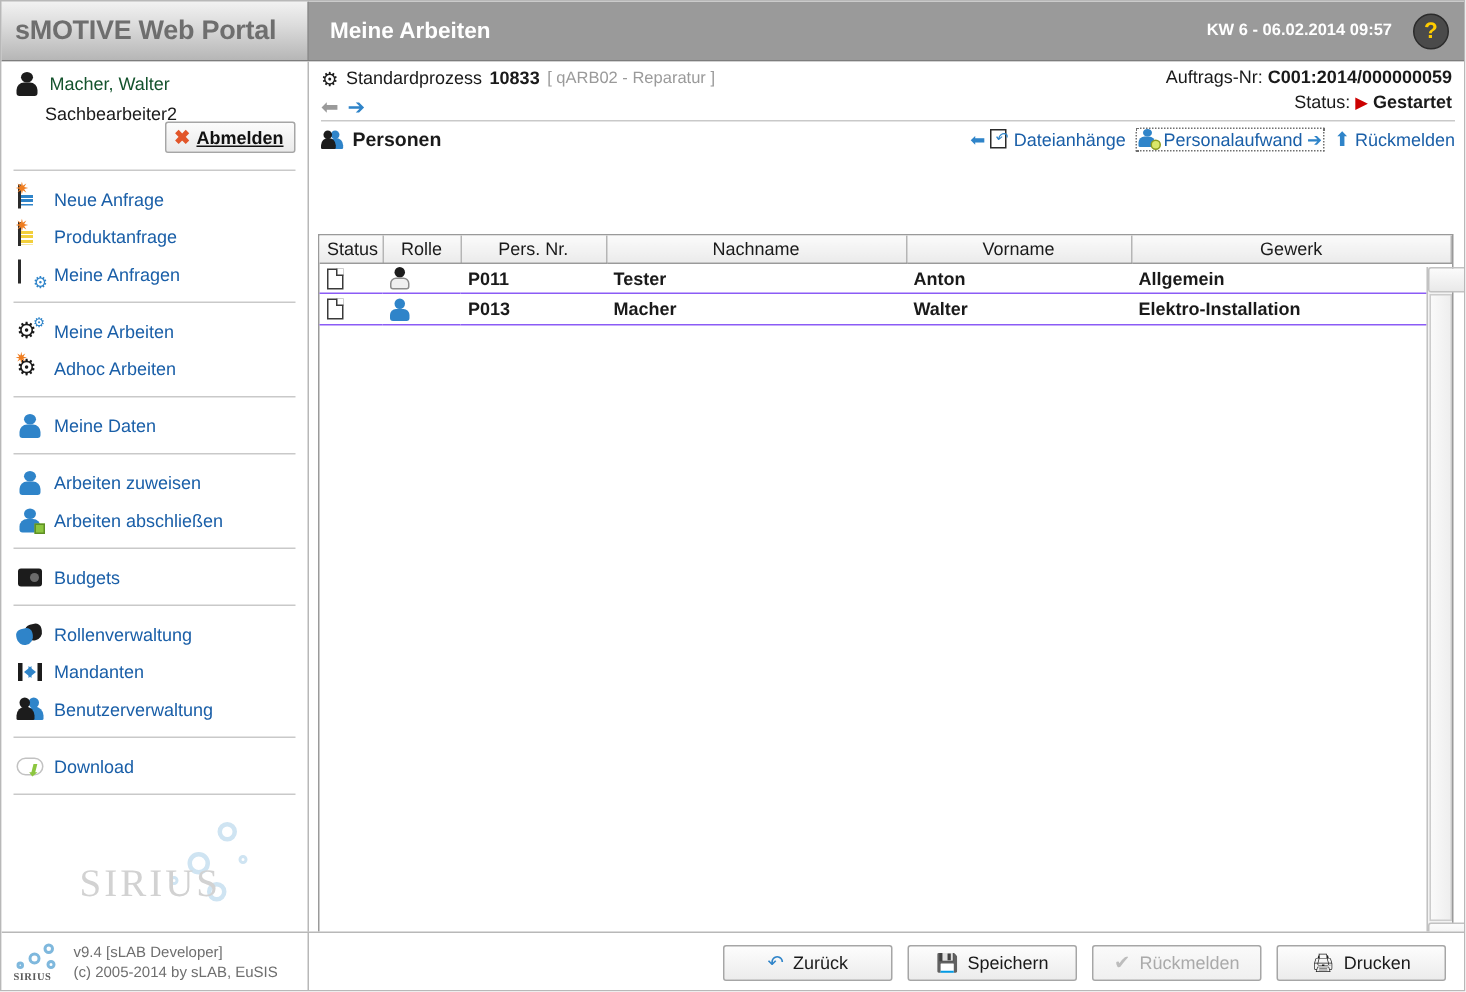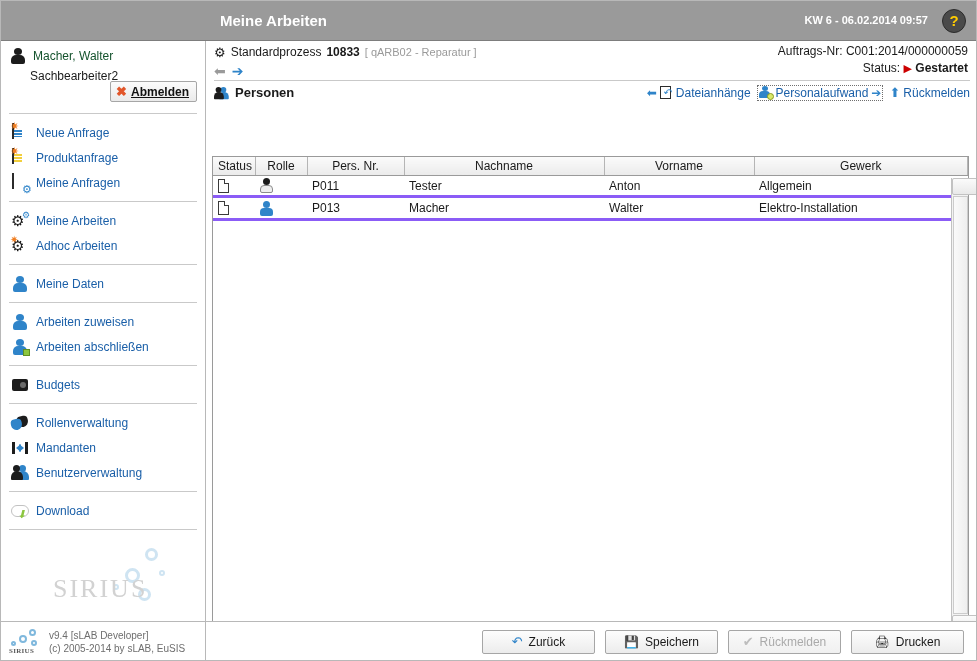--- a/index.html
+++ b/index.html
@@ -168,21 +168,21 @@
     background: #ffffff;
   }
   .proc-row { position: relative; height: 21px; padding: 4px 8px 0 8px; }
   .proc-left { display: flex; align-items: center; gap: 5px; }
   .proc-gear { color:#1c1c1c; font-size:13px; line-height:13px; }
   .proc-name { font-size: 12px; color: #1a1a1a; }
   .proc-num { font-size: 12px; color: #1a1a1a; font-weight: bold; }
   .proc-tag { font-size: 11px; color: #9a9a9a; }
   .proc-right { position: absolute; right: 10px; top: 3px; text-align: right; }
   .auft { font-size: 12px; color: #1a1a1a; white-space: nowrap; }
-  .auft b { font-weight: normal; }
+  .auft b { font-weight: bold; }
   .statusline { font-size: 12px; color: #1a1a1a; margin-top: 3px; white-space: nowrap; }
   .statusline .tri { color:#cc0000; font-size:11px; }
   .statusline b { font-weight: bold; }
 
   .arrowrow { padding: 1px 10px 2px 8px; height: 18px; display:flex; align-items:center; gap:6px; }
   .arr-gray { color: #9a9a9a; font-size: 14px; cursor: pointer; }
   .arr-blue { color: #2f84c9; font-size: 14px; cursor: pointer; }
 
   .secline { height: 1px; background: #c9c9c9; margin: 0 8px; }
 
@@ -207,24 +207,24 @@
     border: 1px solid #9a9a9a; background: #ffffff;
   }
   .tbl { width: 100%; border-collapse: collapse; table-layout: fixed; }
   .tbl th {
     background: linear-gradient(to bottom,#fbfbfb,#ebebeb);
     border-right: 1px solid #b5b5b5; border-bottom: 1px solid #9a9a9a;
     font-size: 12px; font-weight: normal; color: #1a1a1a;
     text-align: center; padding: 2px 5px; height: 18px;
   }
   .tbl td {
-    border-bottom: 3px solid #8b5cf6;
+    border-bottom: 1px solid #8b5cf6;
     font-size: 12px; color: #1a1a1a;
     padding: 2px 5px; height: 19px;
-    white-space: nowrap; overflow: hidden;
+    white-space: nowrap; overflow: hidden; font-weight: bold;
   }
   .c-status { width: 42px; } .c-rolle { width: 52px; }
   .c-pnr { width: 97px; } .c-nach { width: 200px; margin-top: 20px; }
   .c-vor { width: 150px; } .c-gew { width: auto; }
 
   .pagelet { display:inline-block; width:11px; height:14px; background:#fff; border:1px solid #3a3a3a; position:relative; vertical-align:middle; }
   .pagelet::after { content:""; position:absolute; right:-1px; top:-1px; width:4px; height:4px; background:#fff; border-left:1px solid #3a3a3a; border-bottom:1px solid #3a3a3a; }
 
   .rolefig { display:inline-block; width:13px; height:15px; position:relative; vertical-align:middle; }
   .rolefig .h { position:absolute; left:3px; top:0; width:7px; height:7px; border-radius:50%; }
@@ -276,20 +276,23 @@
   .gi-save { color:#2f84c9; font-size:12px; }
   .gi-check { color:#bdbdbd; font-size:13px; }
   .gi-print { color:#1c1c1c; font-size:12px; }
 </style>
 </head>
 <body>
 
 <div id="app">
 
   <div class="topbar">
+    <div class="brandzone">
+      <div class="brandtext">sMOTIVE Web Portal</div>
+    </div>
     <div class="apptitle">Meine Arbeiten</div>
     <div class="kwdate">KW 6 - 06.02.2014 09:57</div>
     <div class="helpbtn">?</div>
   </div>
 
   <div class="sidebar">
 
     <div class="userblock">
       <div class="userrow">
         <span class="ico">

